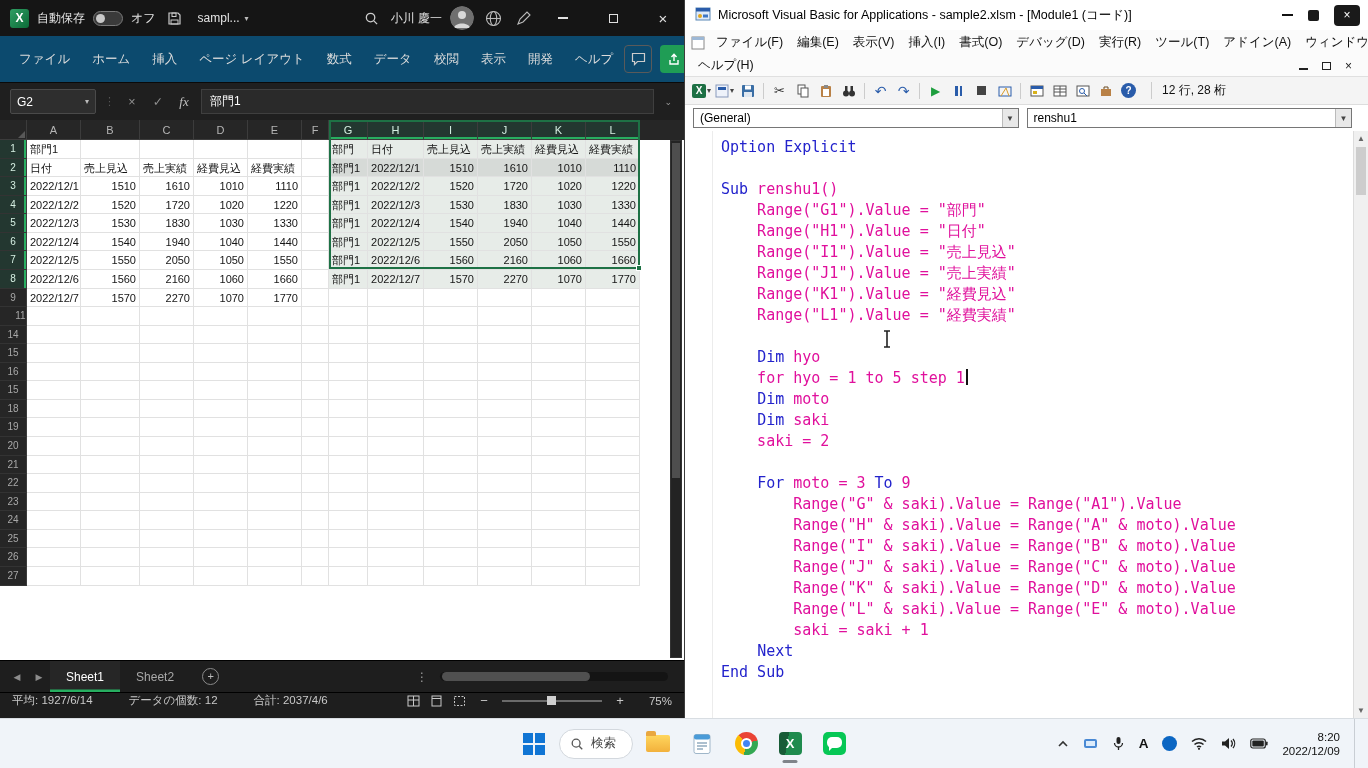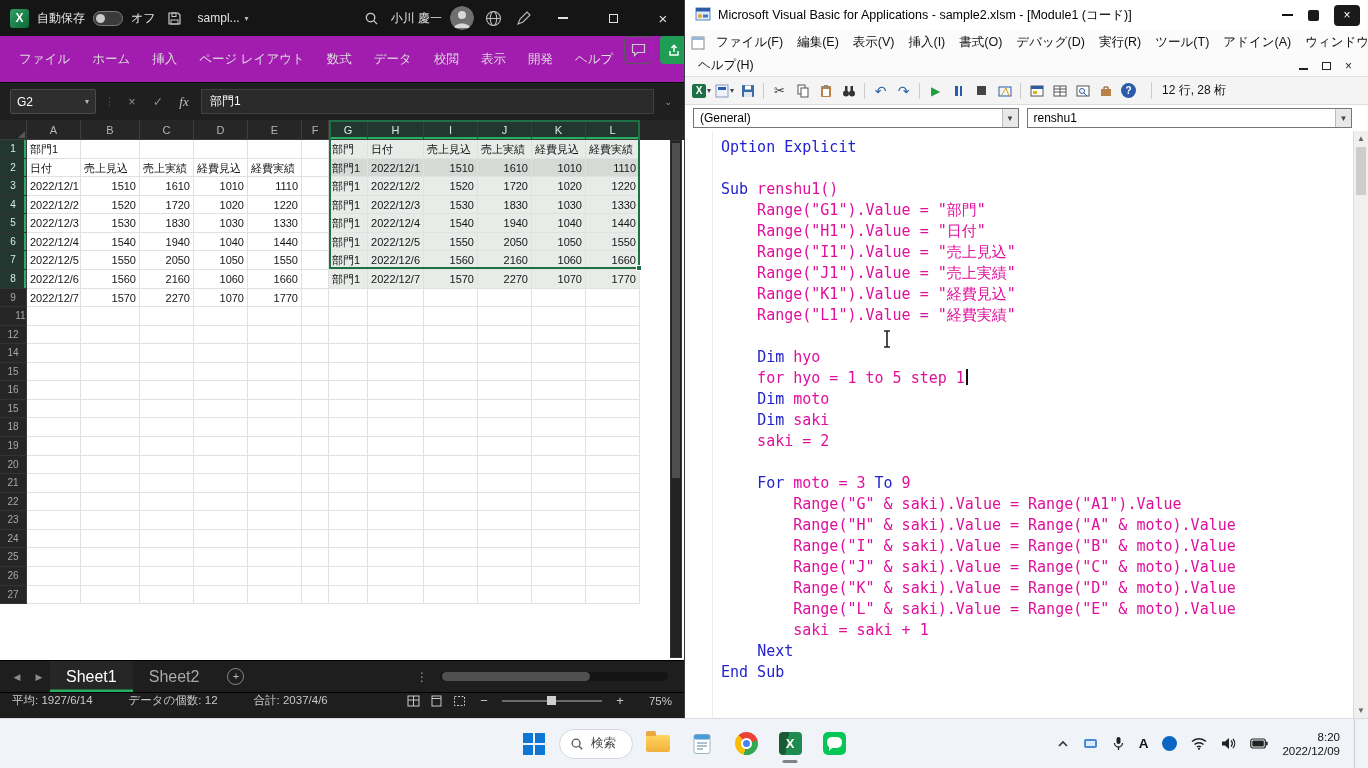--- a/index.html
+++ b/index.html
@@ -19,21 +19,21 @@
   .xl-filename{display:flex;align-items:center;gap:5px;margin-left:4px;}
   .dd{font-size:8px;color:#bbb;font-style:normal;}
   .tb-spacer{flex:1;}
   .tb-ic{display:flex;align-items:center;justify-content:center;width:22px;height:22px;}
   .xl-avatar{width:24px;height:24px;border-radius:50%;overflow:hidden;flex:none;}
   .winbtn{width:42px;height:36px;display:flex;align-items:center;justify-content:center;color:#e0e0e0;flex:none;}
   .winbtn .bar{width:10px;height:1.5px;background:#e0e0e0;display:block;}
   .winbtn .box{width:9px;height:9px;border:1.5px solid #e0e0e0;display:block;}
   .winbtn.close{font-size:15px;}
 
-  .xl-tabsrow{height:46px;background:#a21caf;display:flex;padding:0 8px;flex:none;}
+  .xl-tabsrow{height:46px;background:#0c4a6e;display:flex;align-items:center;padding:0 8px;flex:none;}
   .xl-tab{padding:6px 11px;color:#dcdcdc;font-size:12.5px;white-space:nowrap;border-radius:4px;}
   .xl-chip{width:28px;height:28px;border-radius:4px;display:flex;align-items:center;justify-content:center;flex:none;}
   .chip-comment{border:1px solid #5a5a5a;margin-left:auto;}
   .chip-share{background:#1f9d55;margin:0 10px 0 8px;}
 
   .xl-formula{height:38px;background:#1f1f1f;border-top:1px solid #0a0a0a;display:flex;align-items:center;
               padding:5px 10px;gap:8px;flex:none;}
   .namebox{width:86px;height:25px;background:#2e2e2e;border:1px solid #4a4a4a;border-radius:2px;color:#fff;
            font-size:12px;display:flex;align-items:center;padding:0 6px;}
   .namebox b{font-weight:400;flex:1;}
@@ -62,21 +62,21 @@
   .xl-cell.sel{background:#e7ece8;}
   .xl-cell.sel2{background:#d6dad7;}
   .sel-outline{position:absolute;left:329px;top:0;width:311px;height:148.6px;border:2px solid #1e7145;pointer-events:none;}
   .sel-outline i{position:absolute;right:-4px;bottom:-4px;width:6px;height:6px;background:#1e7145;border:1px solid #fff;}
   .xl-vscroll{position:absolute;right:2px;top:20px;bottom:2px;width:12px;background:#232323;border:1px solid #333;}
   .xl-vscroll i{position:absolute;left:1px;right:1px;top:2px;height:335px;background:#4e4e4e;}
 
   .xl-sheetbar{height:32px;background:#1e1e1e;display:flex;align-items:center;color:#a9a9a9;
                border-top:1px solid #000;padding-left:6px;flex:none;}
   .nav{width:22px;text-align:center;font-size:9px;color:#8c8c8c;}
-  .xl-sheettab{height:100%;display:flex;align-items:center;padding:0 16px;font-size:16px;color:#a9a9a9;}
+  .xl-sheettab{height:100%;display:flex;align-items:center;padding:0 16px;font-size:12px;color:#a9a9a9;}
   .xl-sheettab.active{color:#fff;background:#262626;box-shadow:inset 0 -2.5px 0 #27ae60;}
   .addsheet{width:17px;height:17px;border:1px solid #8a8a8a;border-radius:50%;font-size:11px;line-height:14px;
             text-align:center;margin-left:12px;color:#bdbdbd;}
   .more-dots{margin-left:auto;padding:0 12px;color:#9a9a9a;font-size:12px;}
   .xl-hscroll{width:228px;height:9px;background:#141414;border-radius:5px;margin-right:16px;position:relative;}
   .xl-hscroll i{position:absolute;left:2px;top:0;width:148px;height:9px;background:#505050;border-radius:5px;}
 
   .xl-status{height:26px;background:#1e1e1e;border-top:1px solid #000;display:flex;align-items:flex-start;
              color:#c9c9c9;font-size:11.5px;padding:0 12px;gap:36px;flex:none;}
   .xl-status .right{margin-left:auto;display:flex;align-items:center;gap:12px;}
@@ -430,35 +430,20 @@
             <div class="xl-cell" style="width: 54px;"></div>
             <div class="xl-cell" style="width: 27px;"></div>
             <div class="xl-cell" style="width: 39px;"></div>
             <div class="xl-cell" style="width: 56px;"></div>
             <div class="xl-cell" style="width: 54px;"></div>
             <div class="xl-cell" style="width: 54px;"></div>
             <div class="xl-cell" style="width: 54px;"></div>
             <div class="xl-cell" style="width: 54px;"></div>
           </div>
           <div class="xl-row">
-            <div class="xl-rh" style="width: 27px;">12</div>
-            <div class="xl-cell" style="width: 54px;"></div>
-            <div class="xl-cell" style="width: 59px;"></div>
-            <div class="xl-cell" style="width: 54px;"></div>
-            <div class="xl-cell" style="width: 54px;"></div>
-            <div class="xl-cell" style="width: 54px;"></div>
-            <div class="xl-cell" style="width: 27px;"></div>
-            <div class="xl-cell" style="width: 39px;"></div>
-            <div class="xl-cell" style="width: 56px;"></div>
-            <div class="xl-cell" style="width: 54px;"></div>
-            <div class="xl-cell" style="width: 54px;"></div>
-            <div class="xl-cell" style="width: 54px;"></div>
-            <div class="xl-cell" style="width: 54px;"></div>
-          </div>
-          <div class="xl-row">
             <div class="xl-rh" style="width: 27px;">14</div>
             <div class="xl-cell" style="width: 54px;"></div>
             <div class="xl-cell" style="width: 59px;"></div>
             <div class="xl-cell" style="width: 54px;"></div>
             <div class="xl-cell" style="width: 54px;"></div>
             <div class="xl-cell" style="width: 54px;"></div>
             <div class="xl-cell" style="width: 27px;"></div>
             <div class="xl-cell" style="width: 39px;"></div>
             <div class="xl-cell" style="width: 56px;"></div>
             <div class="xl-cell" style="width: 54px;"></div>

